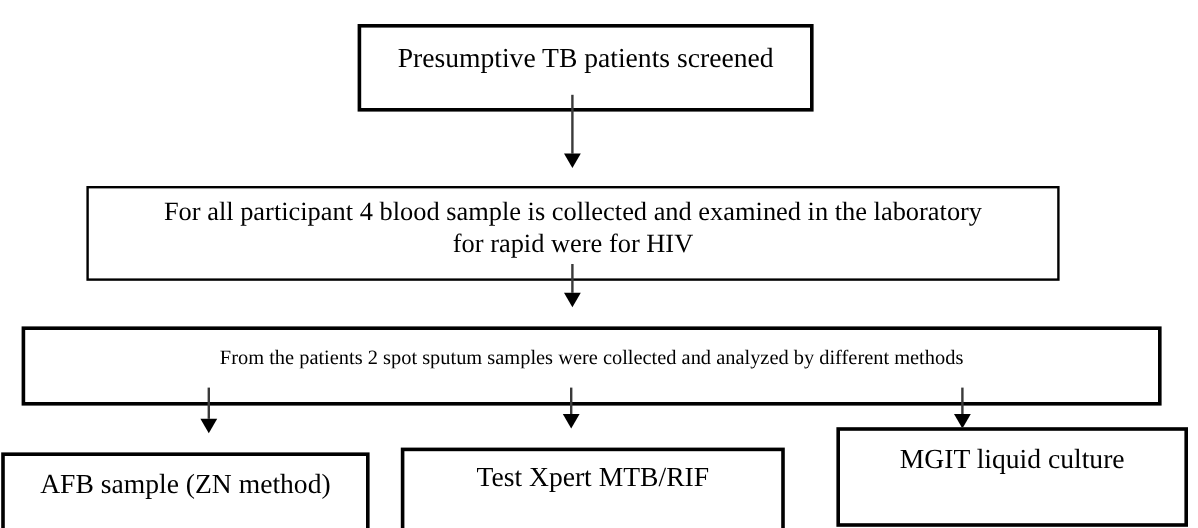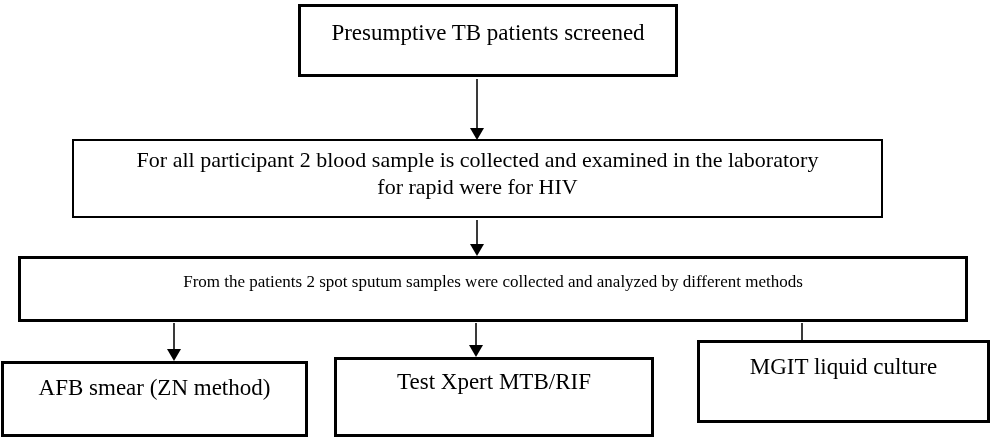--- a/index.html
+++ b/index.html
@@ -18,20 +18,21 @@
   }
   .node {
     position: absolute;
     box-sizing: border-box;
     background: #ffffff;
     border: 3px solid #000000;
     text-align: center;
     font-size: 23px;
     line-height: 28px;
     color: #000000;
+    margin-top: 16px;
   }
   .node .line { display: block; }
 
   
   .n-screened { left: 298px; top: 4px;   width: 380px; height: 73px; padding-top: 12px; }
   .n-blood    { left: 72px;  top: 139px; width: 811px; height: 79px; padding-top: 5px;
                 border-width: 2px; font-size: 22px; line-height: 27px; }
   .n-sputum   { left: 18px;  top: 256px; width: 950px; height: 66px; padding-top: 9px;
                 font-size: 17px; }
   .n-afb      { left: 1px;   top: 361px; width: 307px; height: 76px; padding-top: 10px; }
@@ -66,36 +67,36 @@
 
 <div class="canvas">
 
   <div class="node n-screened">
     <span class="line">Presumptive TB patients screened</span>
   </div>
 
   <div class="arrow a-1"></div>
 
   <div class="node n-blood">
-    <span class="line">For all participant 2 blood sample is collected and examined in the laboratory</span>
+    <span class="line">For all participant 4 blood sample is collected and examined in the laboratory</span>
     <span class="line">for rapid were for HIV</span>
   </div>
 
   <div class="arrow a-2"></div>
 
   <div class="node n-sputum">
     <span class="line">From the patients 2 spot sputum samples were collected and analyzed by different methods</span>
   </div>
 
   <div class="arrow a-3a"></div>
   <div class="arrow a-3b"></div>
   <div class="arrow a-3c"></div>
 
   <div class="node n-afb">
-    <span class="line">AFB smear (ZN method)</span>
+    <span class="line">AFB sample (ZN method)</span>
   </div>
 
   <div class="node n-xpert">
     <span class="line">Test Xpert MTB/RIF</span>
   </div>
 
   <div class="node n-mgit">
     <span class="line">MGIT liquid culture</span>
   </div>
 

